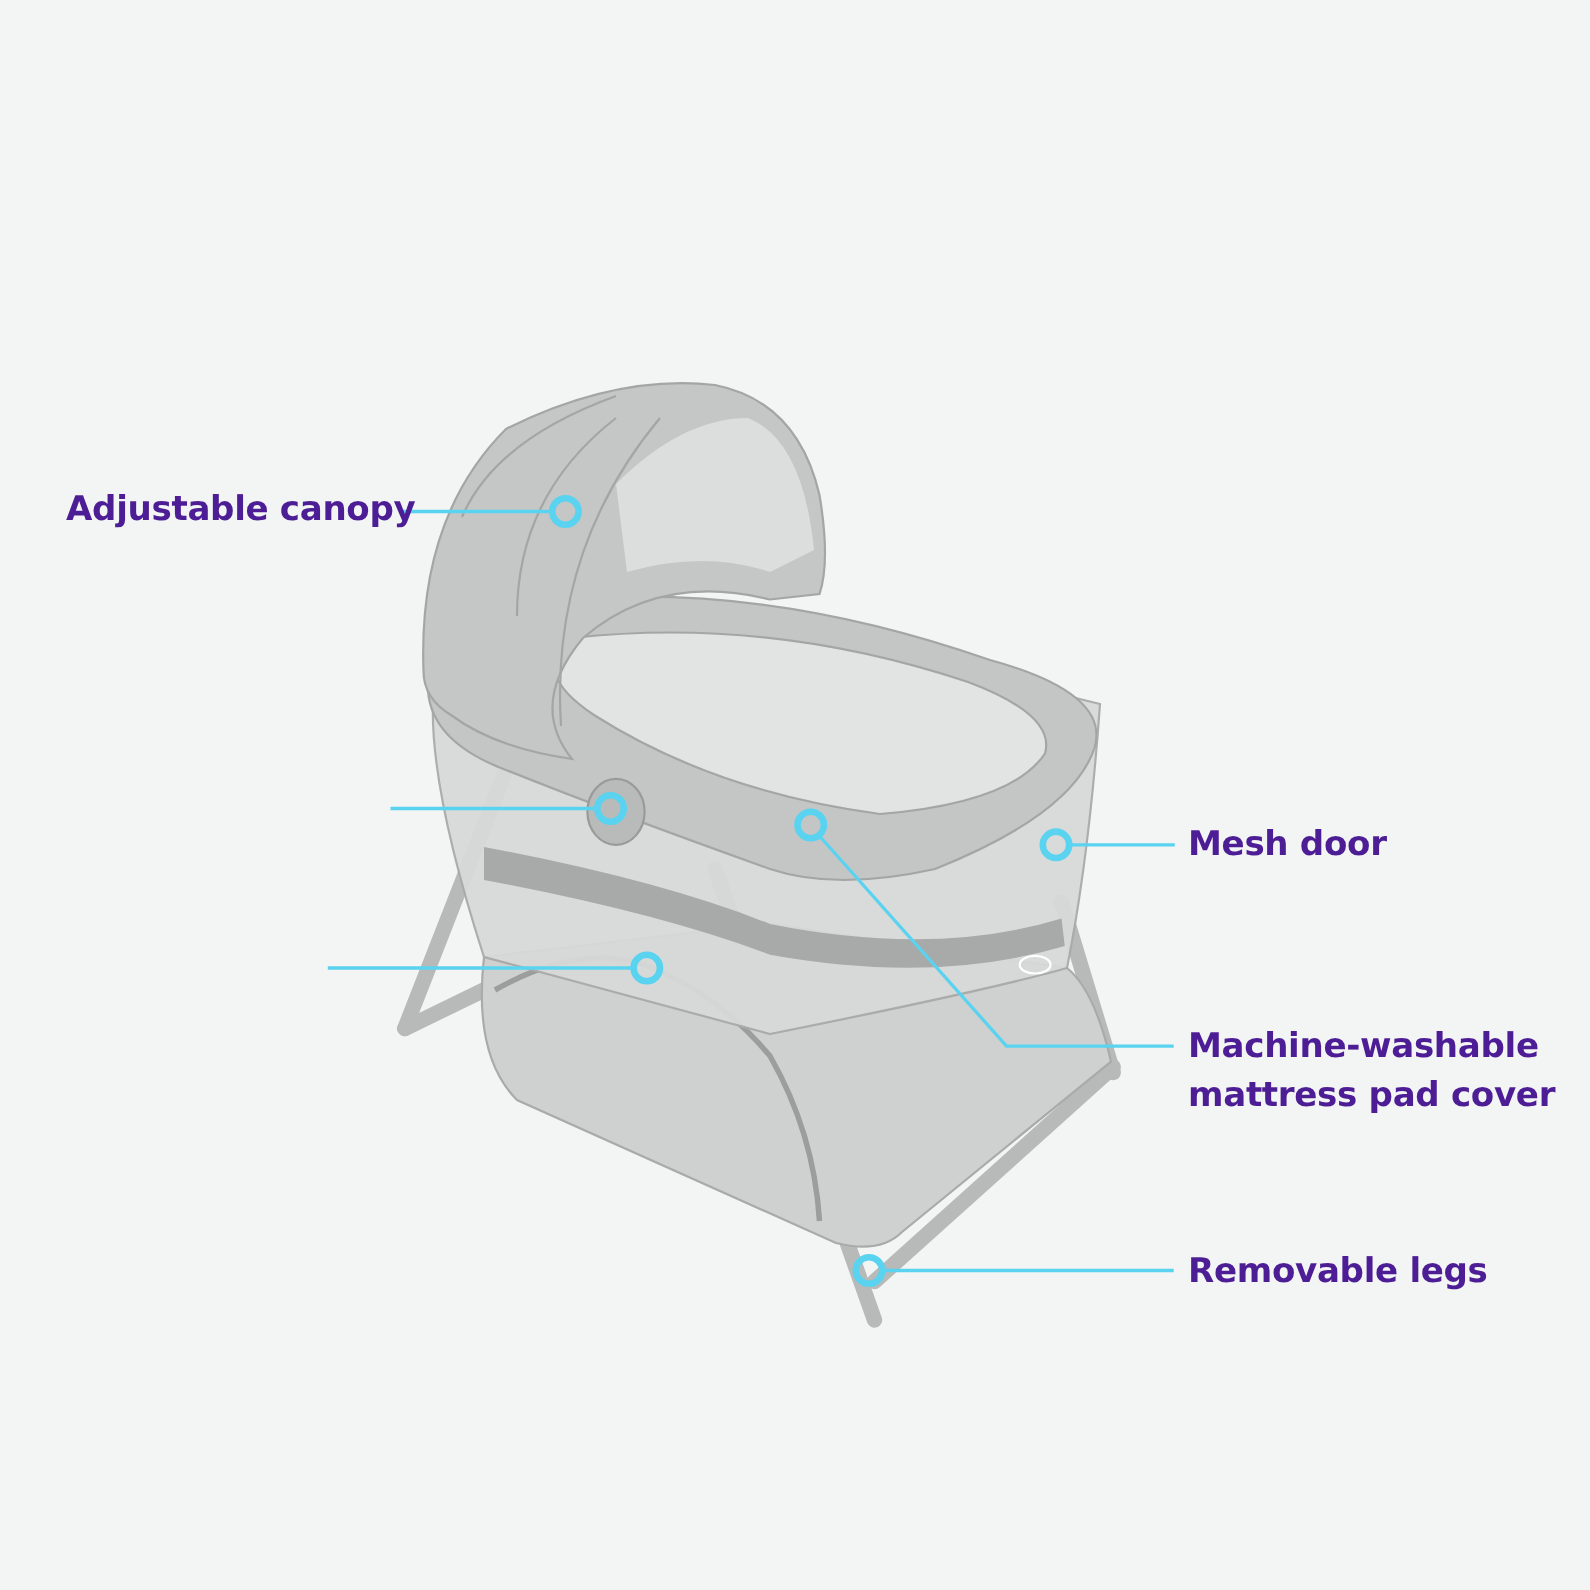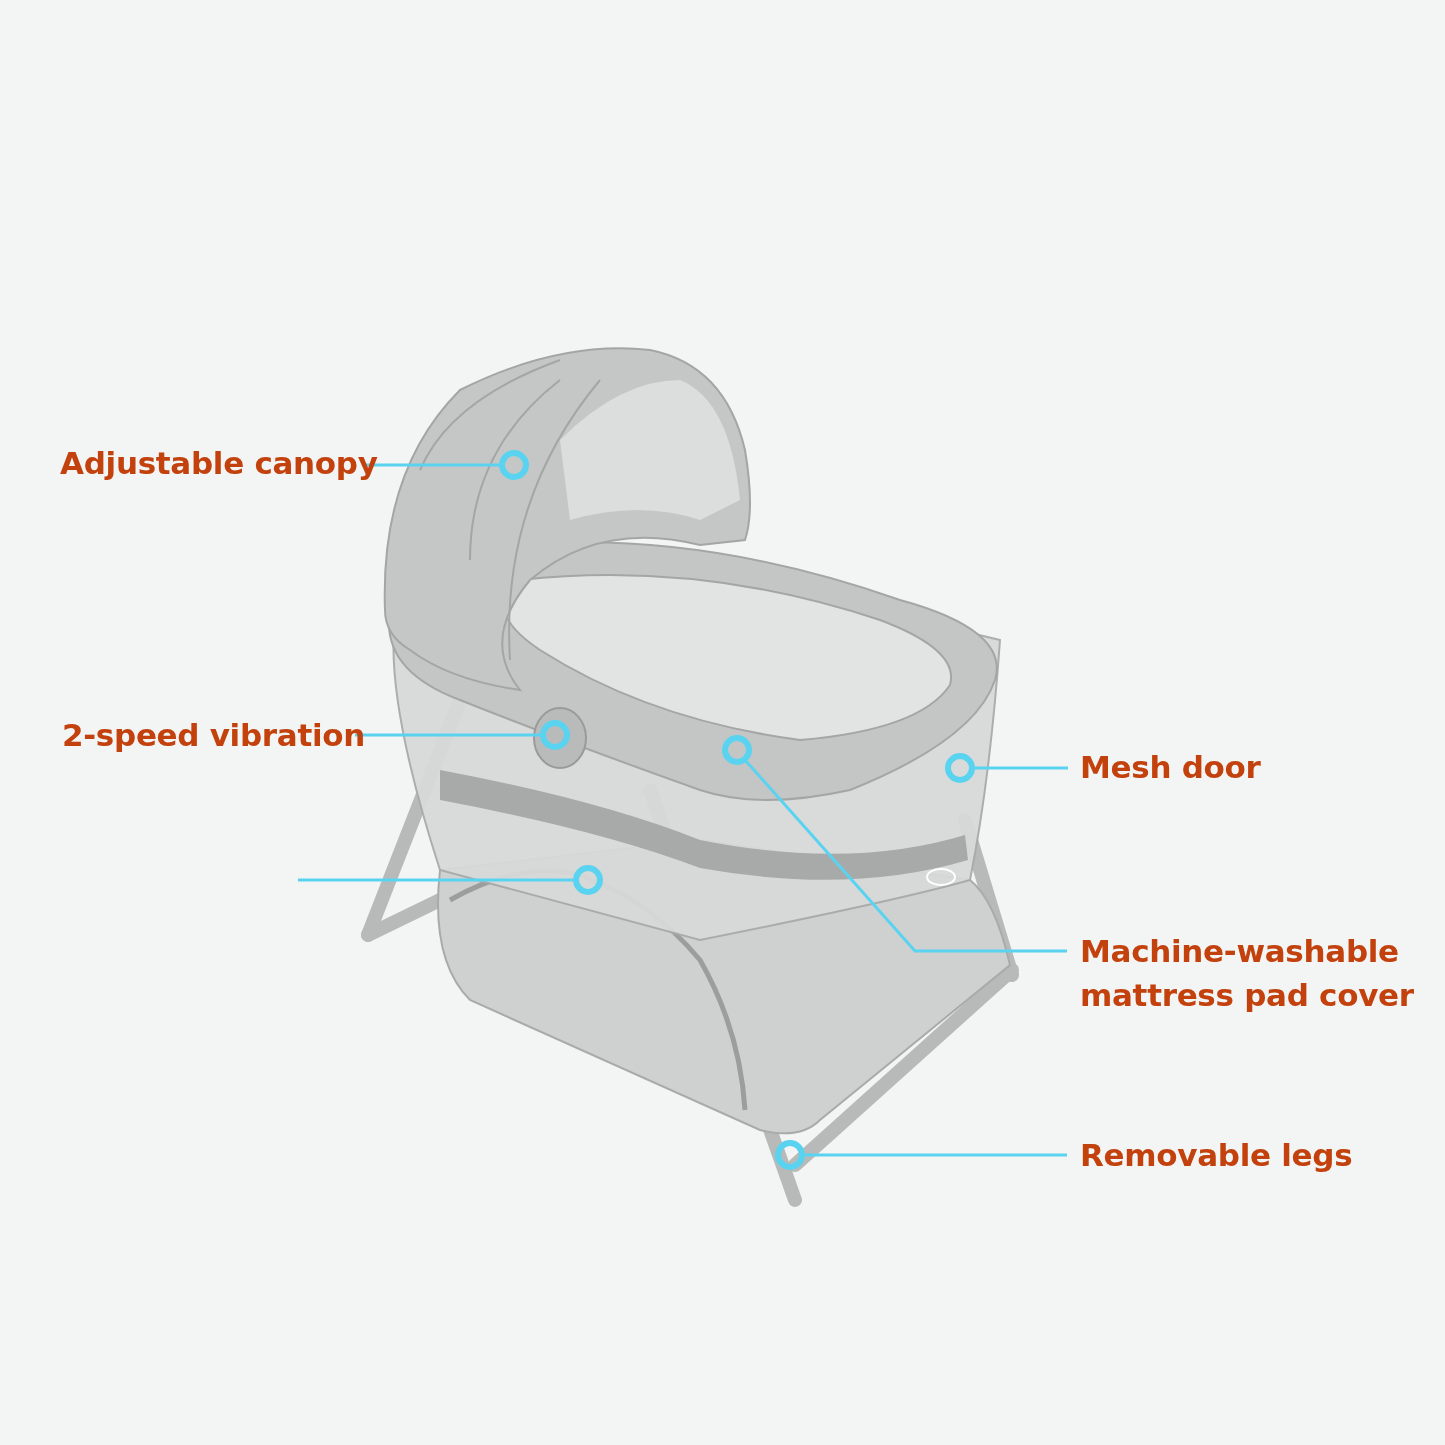--- a/index.html
+++ b/index.html
@@ -5,21 +5,21 @@
     html, body { margin: 0; padding: 0; }
     body {
       width: 1445px; height: 1445px;
       background: #f3f4f4;
       position: relative; overflow: hidden;
       font-family: "DejaVu Sans", "Liberation Sans", sans-serif;
     }
     .stage { position: absolute; inset: 0; }
     .label {
       position: absolute;
-      color: #c2410c;
+      color: #4c1d95;
       font-weight: bold;
       font-size: 31px;
       letter-spacing: -0.3px;
       line-height: 44px;
       white-space: nowrap;
     }
     .label.multi { line-height: 44px; }
     .label span { display: block; }
     svg.art { position: absolute; left: 0; top: 0; }
   </style>
@@ -75,21 +75,20 @@
       <circle cx="514" cy="465" r="12"></circle>
       <circle cx="555" cy="735" r="12"></circle>
       <circle cx="588" cy="880" r="12"></circle>
       <circle cx="960" cy="768" r="12"></circle>
       <circle cx="737" cy="750" r="12"></circle>
       <circle cx="790" cy="1155" r="12"></circle>
     </g>
   </svg>
 
   <div class="label" style="left:60px; top:441px;">Adjustable canopy</div>
-  <div class="label" style="left:62px; top:713px;">2-speed vibration</div>
   <div class="label" style="left:1080px; top:745px;">Mesh door</div>
   <div class="label multi" style="left:1080px; top:929px;">
     <span>Machine-washable</span>
     <span>mattress pad cover</span>
   </div>
   <div class="label" style="left:1080px; top:1133px;">Removable legs</div>
 
 </div>
 
 </body></html>

